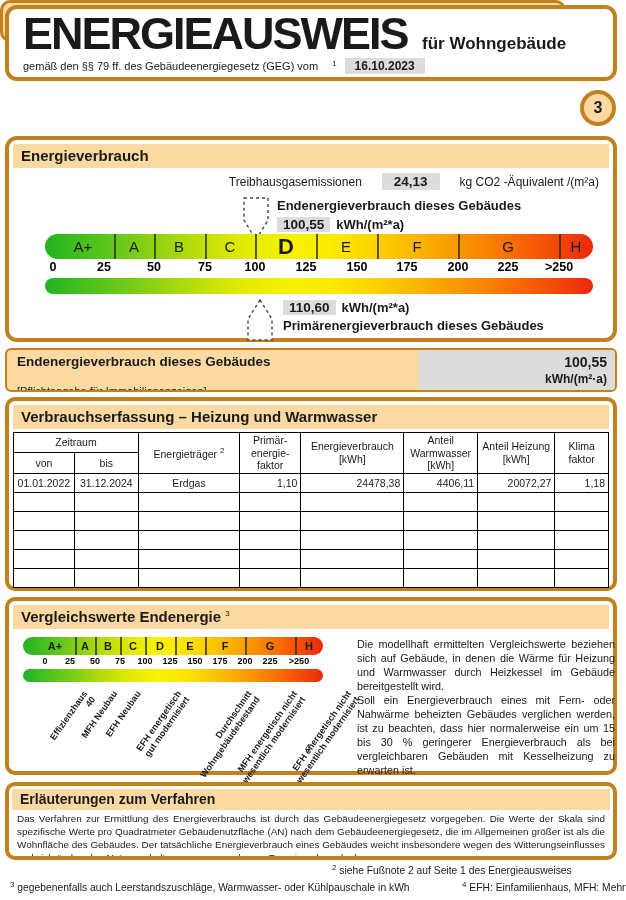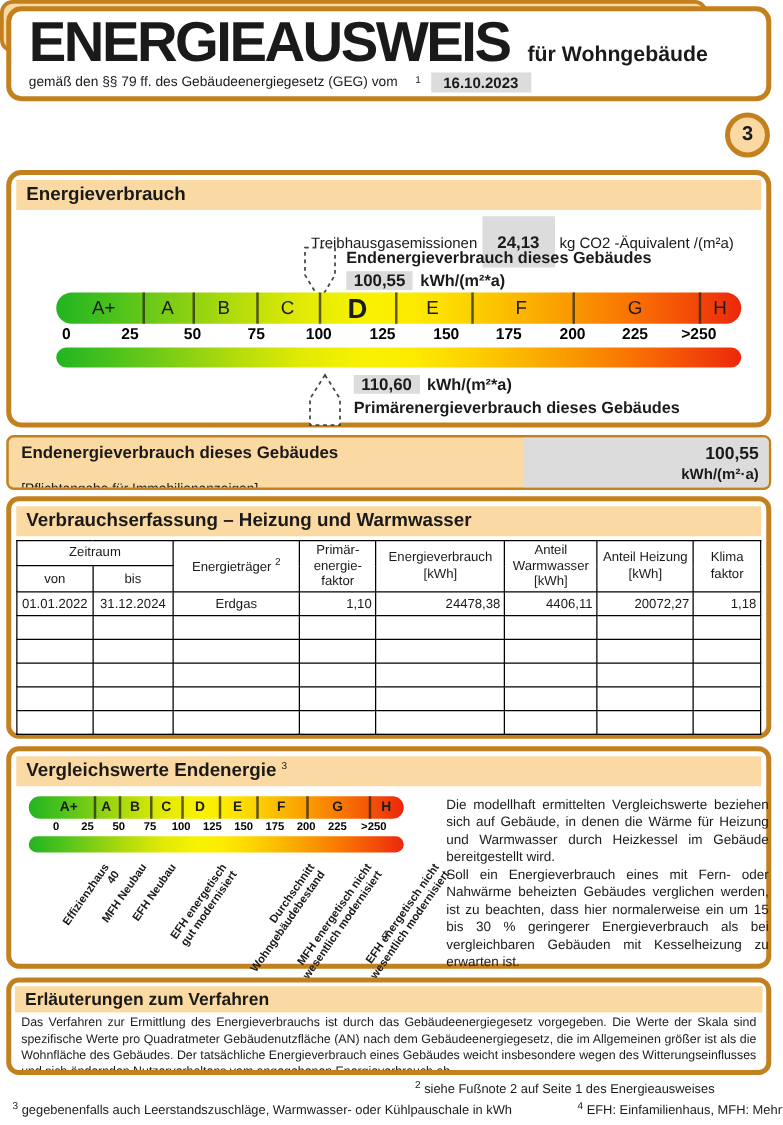--- a/index.html
+++ b/index.html
@@ -24,23 +24,23 @@
   #reg-block { width: 232px; padding-right: 8px; }
   #reg-line1 { display: flex; align-items: center; }
   #reg-label { font-size: 12px; font-weight: bold; }
   #reg-value { font-size: 8.5px; padding: 1px 4px; margin-left: 8px; }
   #reg-alt { font-size: 8.8px; margin-top: 1px; }
   #page-badge { position: absolute; left: 580px; top: 90px; width: 36px; height: 36px; border: 4px solid #c2811e; border-radius: 50%; background: #fbd9a2; display: flex; align-items: center; justify-content: center; font-size: 16px; font-weight: bold; }
 
   
   #ev-box { left: 5px; top: 136px; width: 612px; height: 206px; }
   .sec-band { position: absolute; left: 4px; right: 4px; top: 4px; height: 24px; font-size: 15px; font-weight: bold; padding: 3px 8px; }
-  #ghg-row { position: absolute; top: 33px; right: 26px; display: flex; align-items: center; gap: 4px; }
+  #ghg-row { position: absolute; top: 33px; right: 14px; display: flex; align-items: center; gap: 20px; }
   #ghg-label { font-size: 12px; }
-  #ghg-value { font-size: 13.5px; font-weight: bold; padding: 13px 12px; }
+  #ghg-value { font-size: 13.5px; font-weight: bold; padding: 1px 12px; }
   #ghg-unit { font-size: 12px; }
   .arrow { position: absolute; }
   #end-block { position: absolute; left: 268px; top: 58px; }
   #end-label { font-size: 13px; font-weight: bold; }
   #end-line2 { margin-top: 4px; display: flex; align-items: center; gap: 6px; }
   #end-value { font-size: 13.5px; font-weight: bold; padding: 0 6px; }
   #end-unit { font-size: 13px; font-weight: bold; }
 
   .scale { position: absolute; }
   #main-scale { left: 36px; top: 94px; width: 548px; }

